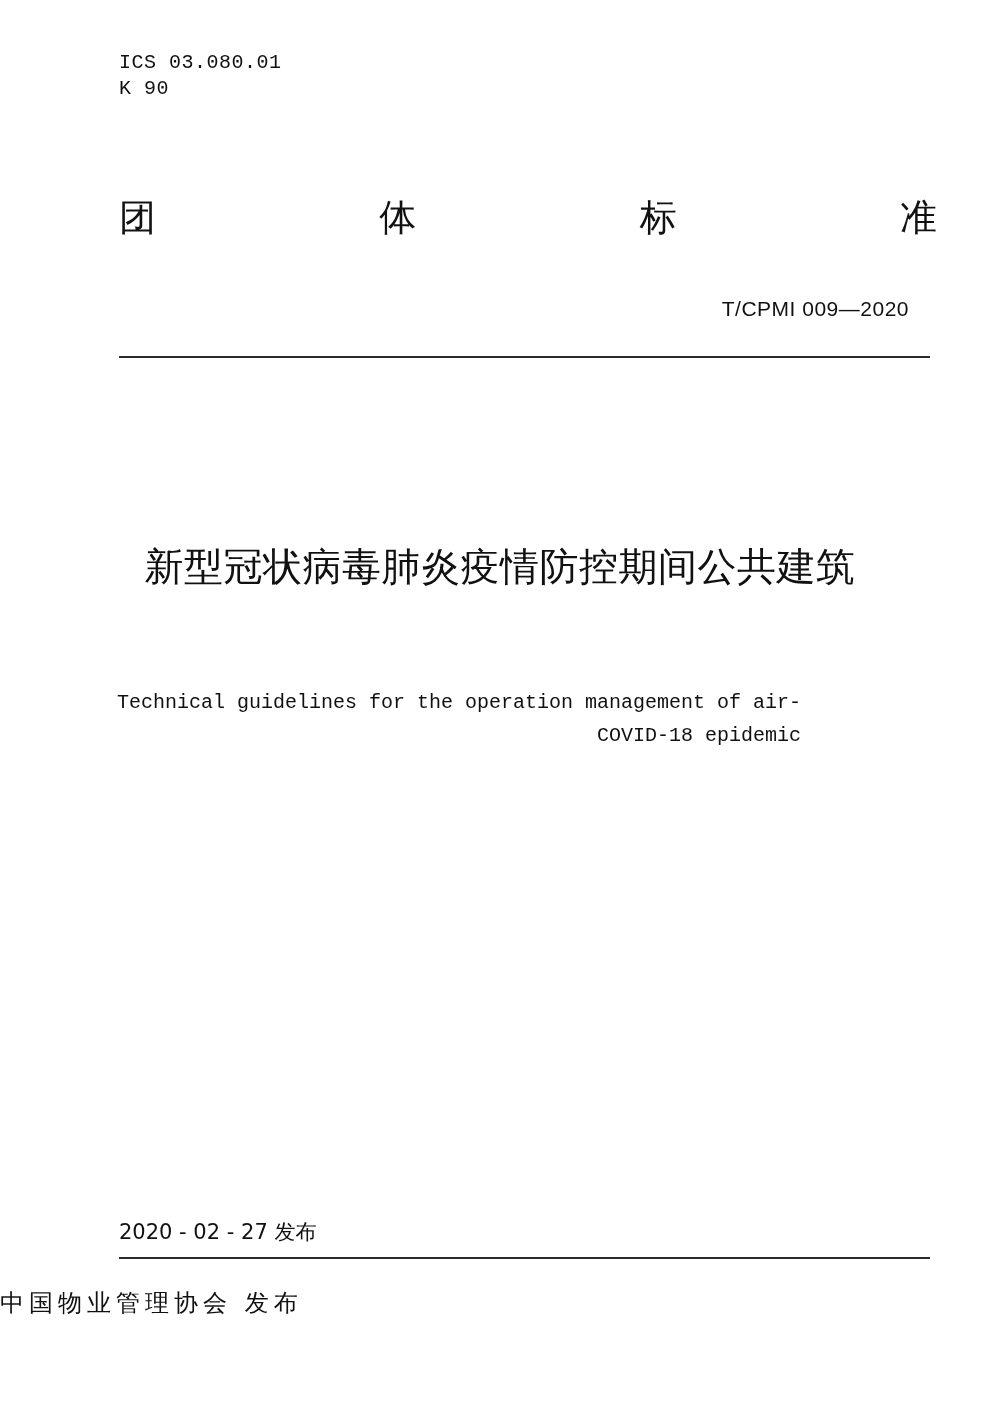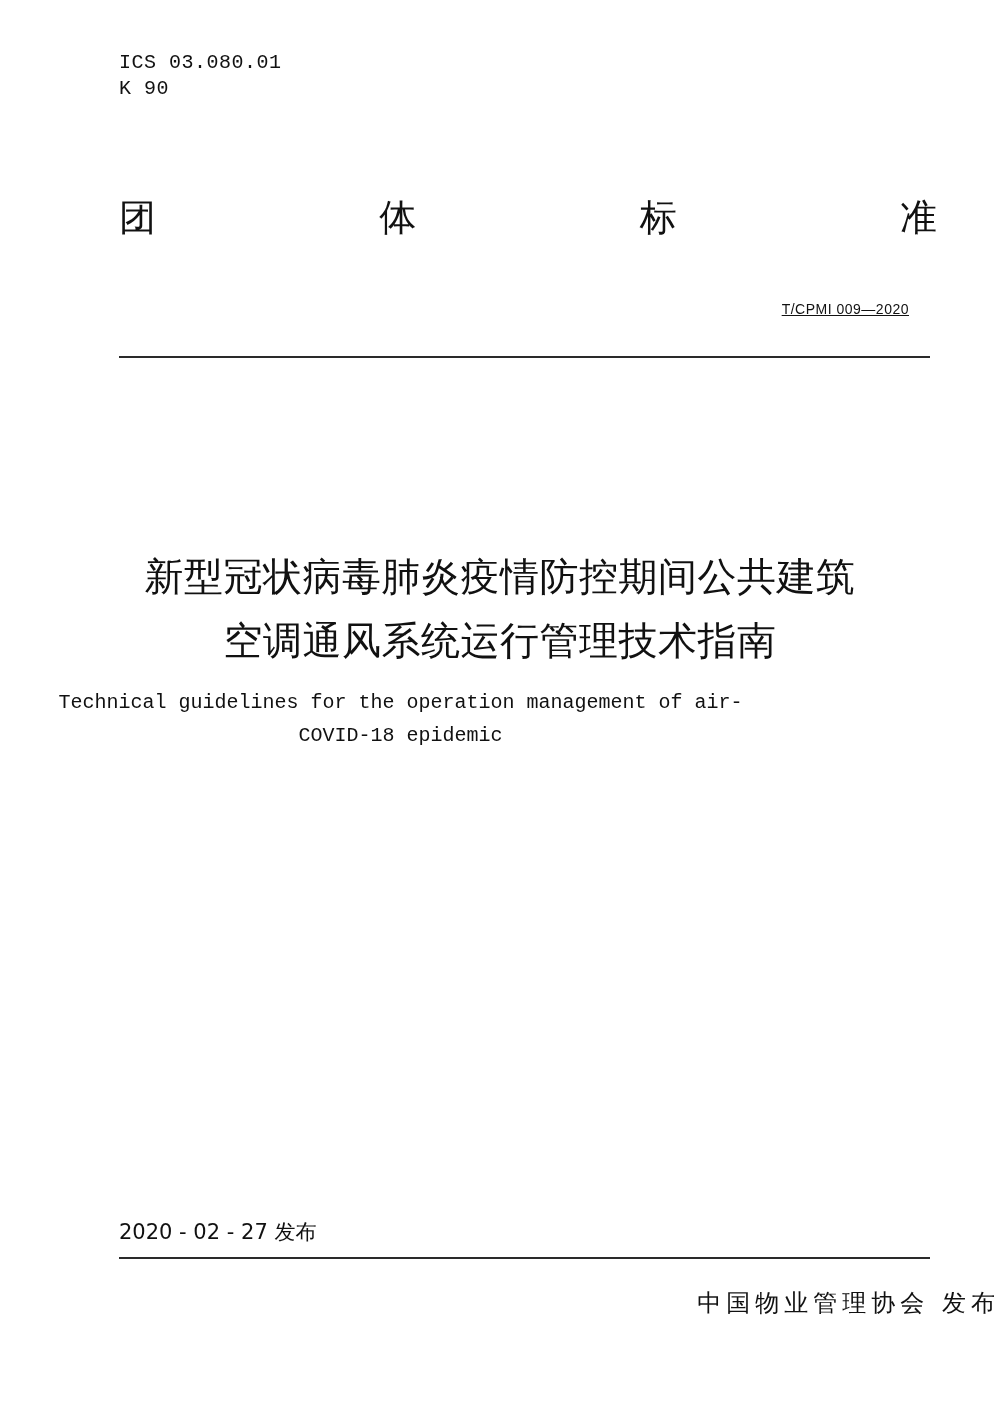--- a/index.html
+++ b/index.html
@@ -36,51 +36,50 @@
       font-size: 37px;
       line-height: 50px;
       font-weight: 500;
     }
     .std-type span { display: inline-block; }
 
     .std-number {
       right: 91px;
       top: 295px;
       font-family: "Liberation Sans", "DejaVu Sans", sans-serif;
-      font-size: 14px;
+      font-size: 21px;
       line-height: 28px;
       letter-spacing: 0.5px;
-      text-decoration: underline;
     }
 
     .rule {
       left: 119px;
       width: 811px;
       height: 2px;
       background: #2a2a2a;
     }
     .rule.top { top: 356px; }
     .rule.bottom { top: 1257px; }
 
     .title-cn {
       left: 0;
       width: 1000px;
       top: 540px;
       text-align: center;
       font-size: 39px;
       line-height: 54px;
       letter-spacing: 0.5px;
     }
-    .title-cn div { white-space: nowrap; margin-top: 10px; }
+    .title-cn div { white-space: nowrap; }
 
     .title-en {
       left: 0;
       width: 801px;
       top: 686px;
-      text-align: center;
+      text-align: right;
       font-family: "Liberation Mono", "DejaVu Sans Mono", monospace;
       font-size: 20px;
       line-height: 33px;
     }
     .title-en div { white-space: nowrap; }
 
     .dates {
       left: 119px;
       top: 1216px;
       width: 813px;
@@ -89,21 +88,21 @@
       font-size: 21px;
       line-height: 32px;
       gap: 15px;
     }
     .dates span { white-space: pre; }
 
     .publisher {
       left: 0;
       width: 1000px;
       top: 1286px;
-      text-align: right;
+      text-align: left;
       font-size: 24px;
       line-height: 34px;
       letter-spacing: 5px;
     }
     .publisher span { white-space: pre; }
   </style>
 </head>
 <body>
 
 <div class="abs codes">
@@ -117,21 +116,20 @@
   <span>标</span>
   <span>准</span>
 </div>
 
 <div class="abs std-number">T/CPMI 009—2020</div>
 
 <div class="abs rule top"></div>
 
 <div class="abs title-cn">
   <div>新型冠状病毒肺炎疫情防控期间公共建筑</div>
-  <div>空调通风系统运行管理技术指南</div>
 </div>
 
 <div class="abs title-en">
   <div>Technical guidelines for the operation management of air-</div>
   <div>COVID-18 epidemic</div>
 </div>
 
 <div class="abs dates">
   <span>2020 - 02 - 27 发布</span>
 </div>

